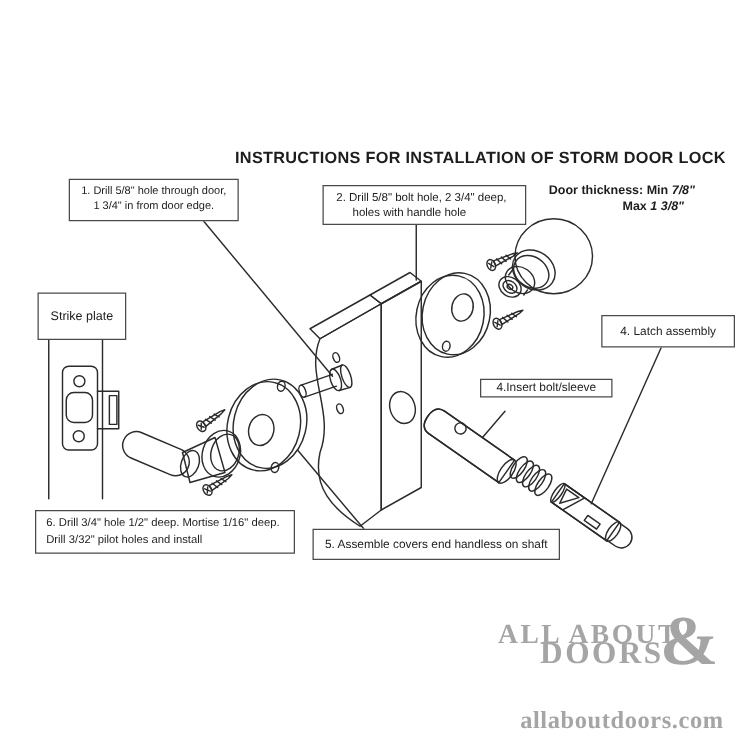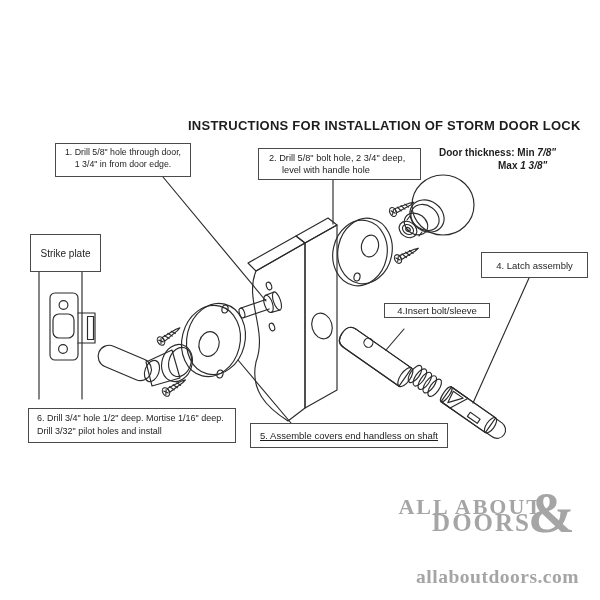--- a/index.html
+++ b/index.html
@@ -14,21 +14,21 @@
   .c1{left:55px;top:143px;width:136px;height:34px;font-size:8.8px;line-height:1.35;
       text-align:center;padding-top:3px;}
   .c2{left:258px;top:148px;width:163px;height:32px;font-size:9.2px;line-height:1.35;
       padding:3px 0 0 10px;}
   .c2 .l2{padding-left:13px;}
   .c3{left:481px;top:252px;width:107px;height:26px;font-size:9.5px;display:flex;
       align-items:center;justify-content:center;}
   .c4{left:384px;top:303px;width:106px;height:15px;font-size:9.5px;display:flex;
       align-items:center;justify-content:center;}
   .c5{left:250px;top:423px;width:198px;height:25px;font-size:9.5px;display:flex;
-      align-items:center;justify-content:center;white-space:nowrap;text-decoration:underline;}
+      align-items:center;justify-content:center;white-space:nowrap;}
   .c6{left:28px;top:408px;width:208px;height:35px;font-size:9px;line-height:1.4;
       padding:3px 0 0 8px;}
   .cstrike{left:30px;top:234px;width:71px;height:38px;font-size:10px;display:flex;
       align-items:center;justify-content:center;}
   .thickness{position:absolute;left:439px;top:147px;font-size:10px;font-weight:bold;
       line-height:1.25;white-space:nowrap;}
   .thickness .max-line{margin-left:59px;}
   .frac{font-style:italic;}
   .wm{position:absolute;color:#a5a5a5;font-family:"Liberation Serif","DejaVu Serif",serif;
       font-weight:bold;white-space:nowrap;line-height:1;}
@@ -172,21 +172,21 @@
 
   <div class="page-title">INSTRUCTIONS FOR INSTALLATION OF STORM DOOR LOCK</div>
 
   <div class="callout c1">
     <div>1. Drill 5/8" hole through door,</div>
     <div>1 3/4" in from door edge.</div>
   </div>
 
   <div class="callout c2">
     <div>2. Drill 5/8" bolt hole, 2 3/4" deep,</div>
-    <div class="l2">level with handle hole</div>
+    <div class="l2">holes with handle hole</div>
   </div>
 
   <div class="thickness">
     <div><span>Door thickness:</span>&nbsp;<span>Min</span>&nbsp;<span class="frac">7/8"</span></div>
     <div class="max-line"><span>Max</span>&nbsp;<span class="frac">1 3/8"</span></div>
   </div>
 
   <div class="callout cstrike">
     <span>Strike plate</span>
   </div>

